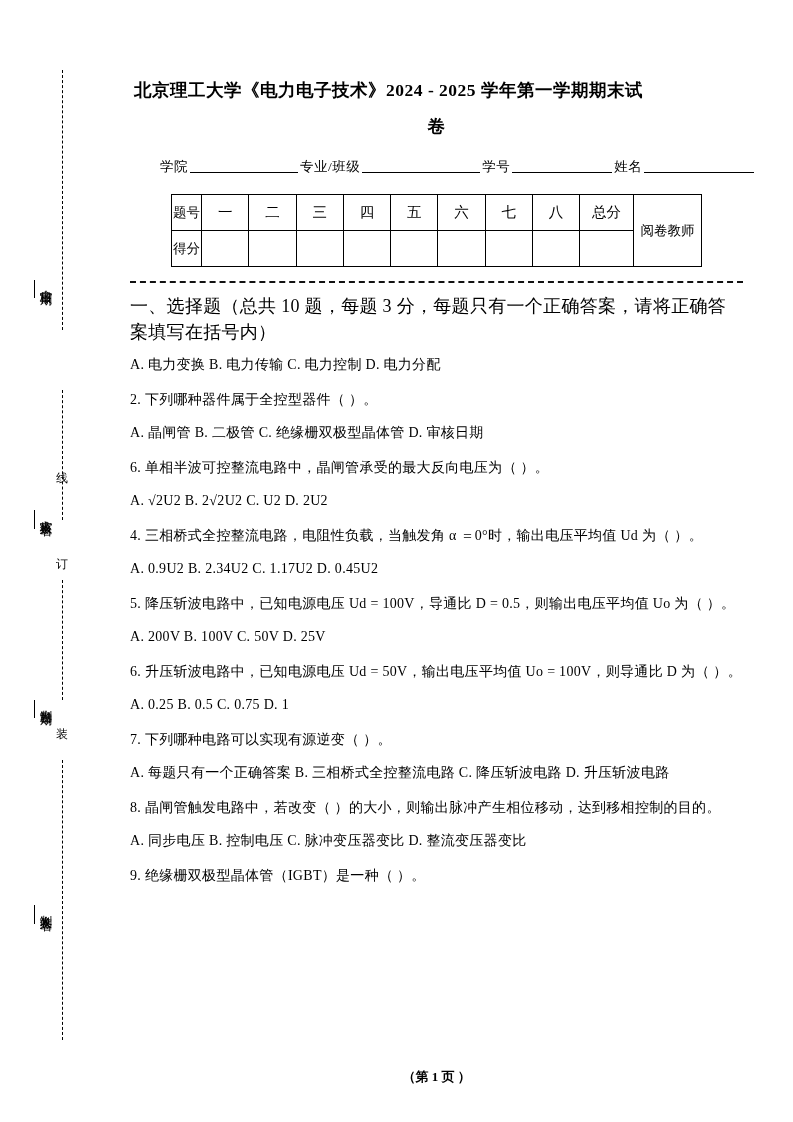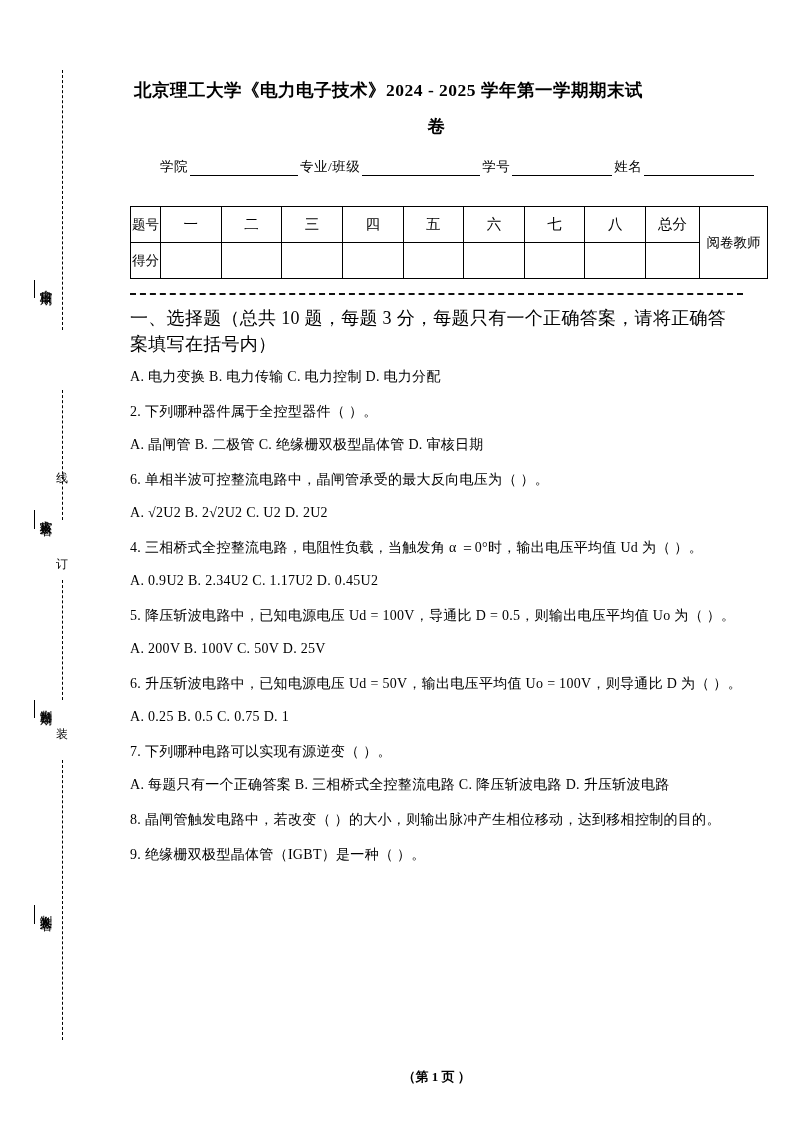--- a/index.html
+++ b/index.html
@@ -67,41 +67,40 @@
     text-align: center;
     letter-spacing: 0.5px;
   }
   .title .t1 { display: block; text-align: left; padding-left: 4px; }
   .title .t2 { display: block; text-align: center; }
 
   .info-row {
     margin-top: 14px;
     font-size: 13.5px;
     display: flex;
-    align-items: flex-end;
     padding-left: 30px;
     letter-spacing: 0.5px;
   }
   .info-row .lbl { white-space: nowrap; }
   .info-row .blank {
     border-bottom: 1px solid #000;
     flex: 1 1 auto;
     height: 15px;
     margin: 0 2px;
   }
   .info-row .blank.w1 { flex: 0 0 108px; }
   .info-row .blank.w2 { flex: 0 0 118px; }
   .info-row .blank.w3 { flex: 0 0 100px; }
   .info-row .blank.w4 { flex: 0 0 110px; }
 
   
   .score-table {
-    margin: 30px auto 0 auto;
+    margin: 18px auto 0 auto;
     border-collapse: collapse;
-    width: 638px;
+    width: 531px;
     table-layout: fixed;
   }
   .score-table td {
     border: 1px solid #000;
     height: 36px;
     text-align: center;
     vertical-align: middle;
     font-size: 14.5px;
   }
   .score-table td.head {
@@ -237,17 +236,18 @@
   <div class="q">5. 降压斩波电路中，已知电源电压 Ud = 100V，导通比 D = 0.5，则输出电压平均值 Uo 为（ ）。</div>
   <div class="opts">A. 200V  B. 100V  C. 50V  D. 25V</div>
 
   <div class="q">6. 升压斩波电路中，已知电源电压 Ud = 50V，输出电压平均值 Uo = 100V，则导通比 D 为（ ）。</div>
   <div class="opts">A. 0.25  B. 0.5  C. 0.75  D. 1</div>
 
   <div class="q">7. 下列哪种电路可以实现有源逆变（ ）。</div>
   <div class="opts">A. 每题只有一个正确答案  B. 三相桥式全控整流电路  C. 降压斩波电路  D. 升压斩波电路</div>
 
   <div class="q">8. 晶闸管触发电路中，若改变（ ）的大小，则输出脉冲产生相位移动，达到移相控制的目的。</div>
+  <div class="opts">A. 同步电压  B. 控制电压  C. 脉冲变压器变比  D. 整流变压器变比</div>
 
   <div class="q">9. 绝缘栅双极型晶体管（IGBT）是一种（ ）。</div>
 </div>
 
 <div class="footer">（第 1 页 ）</div>
 
 </body></html>

